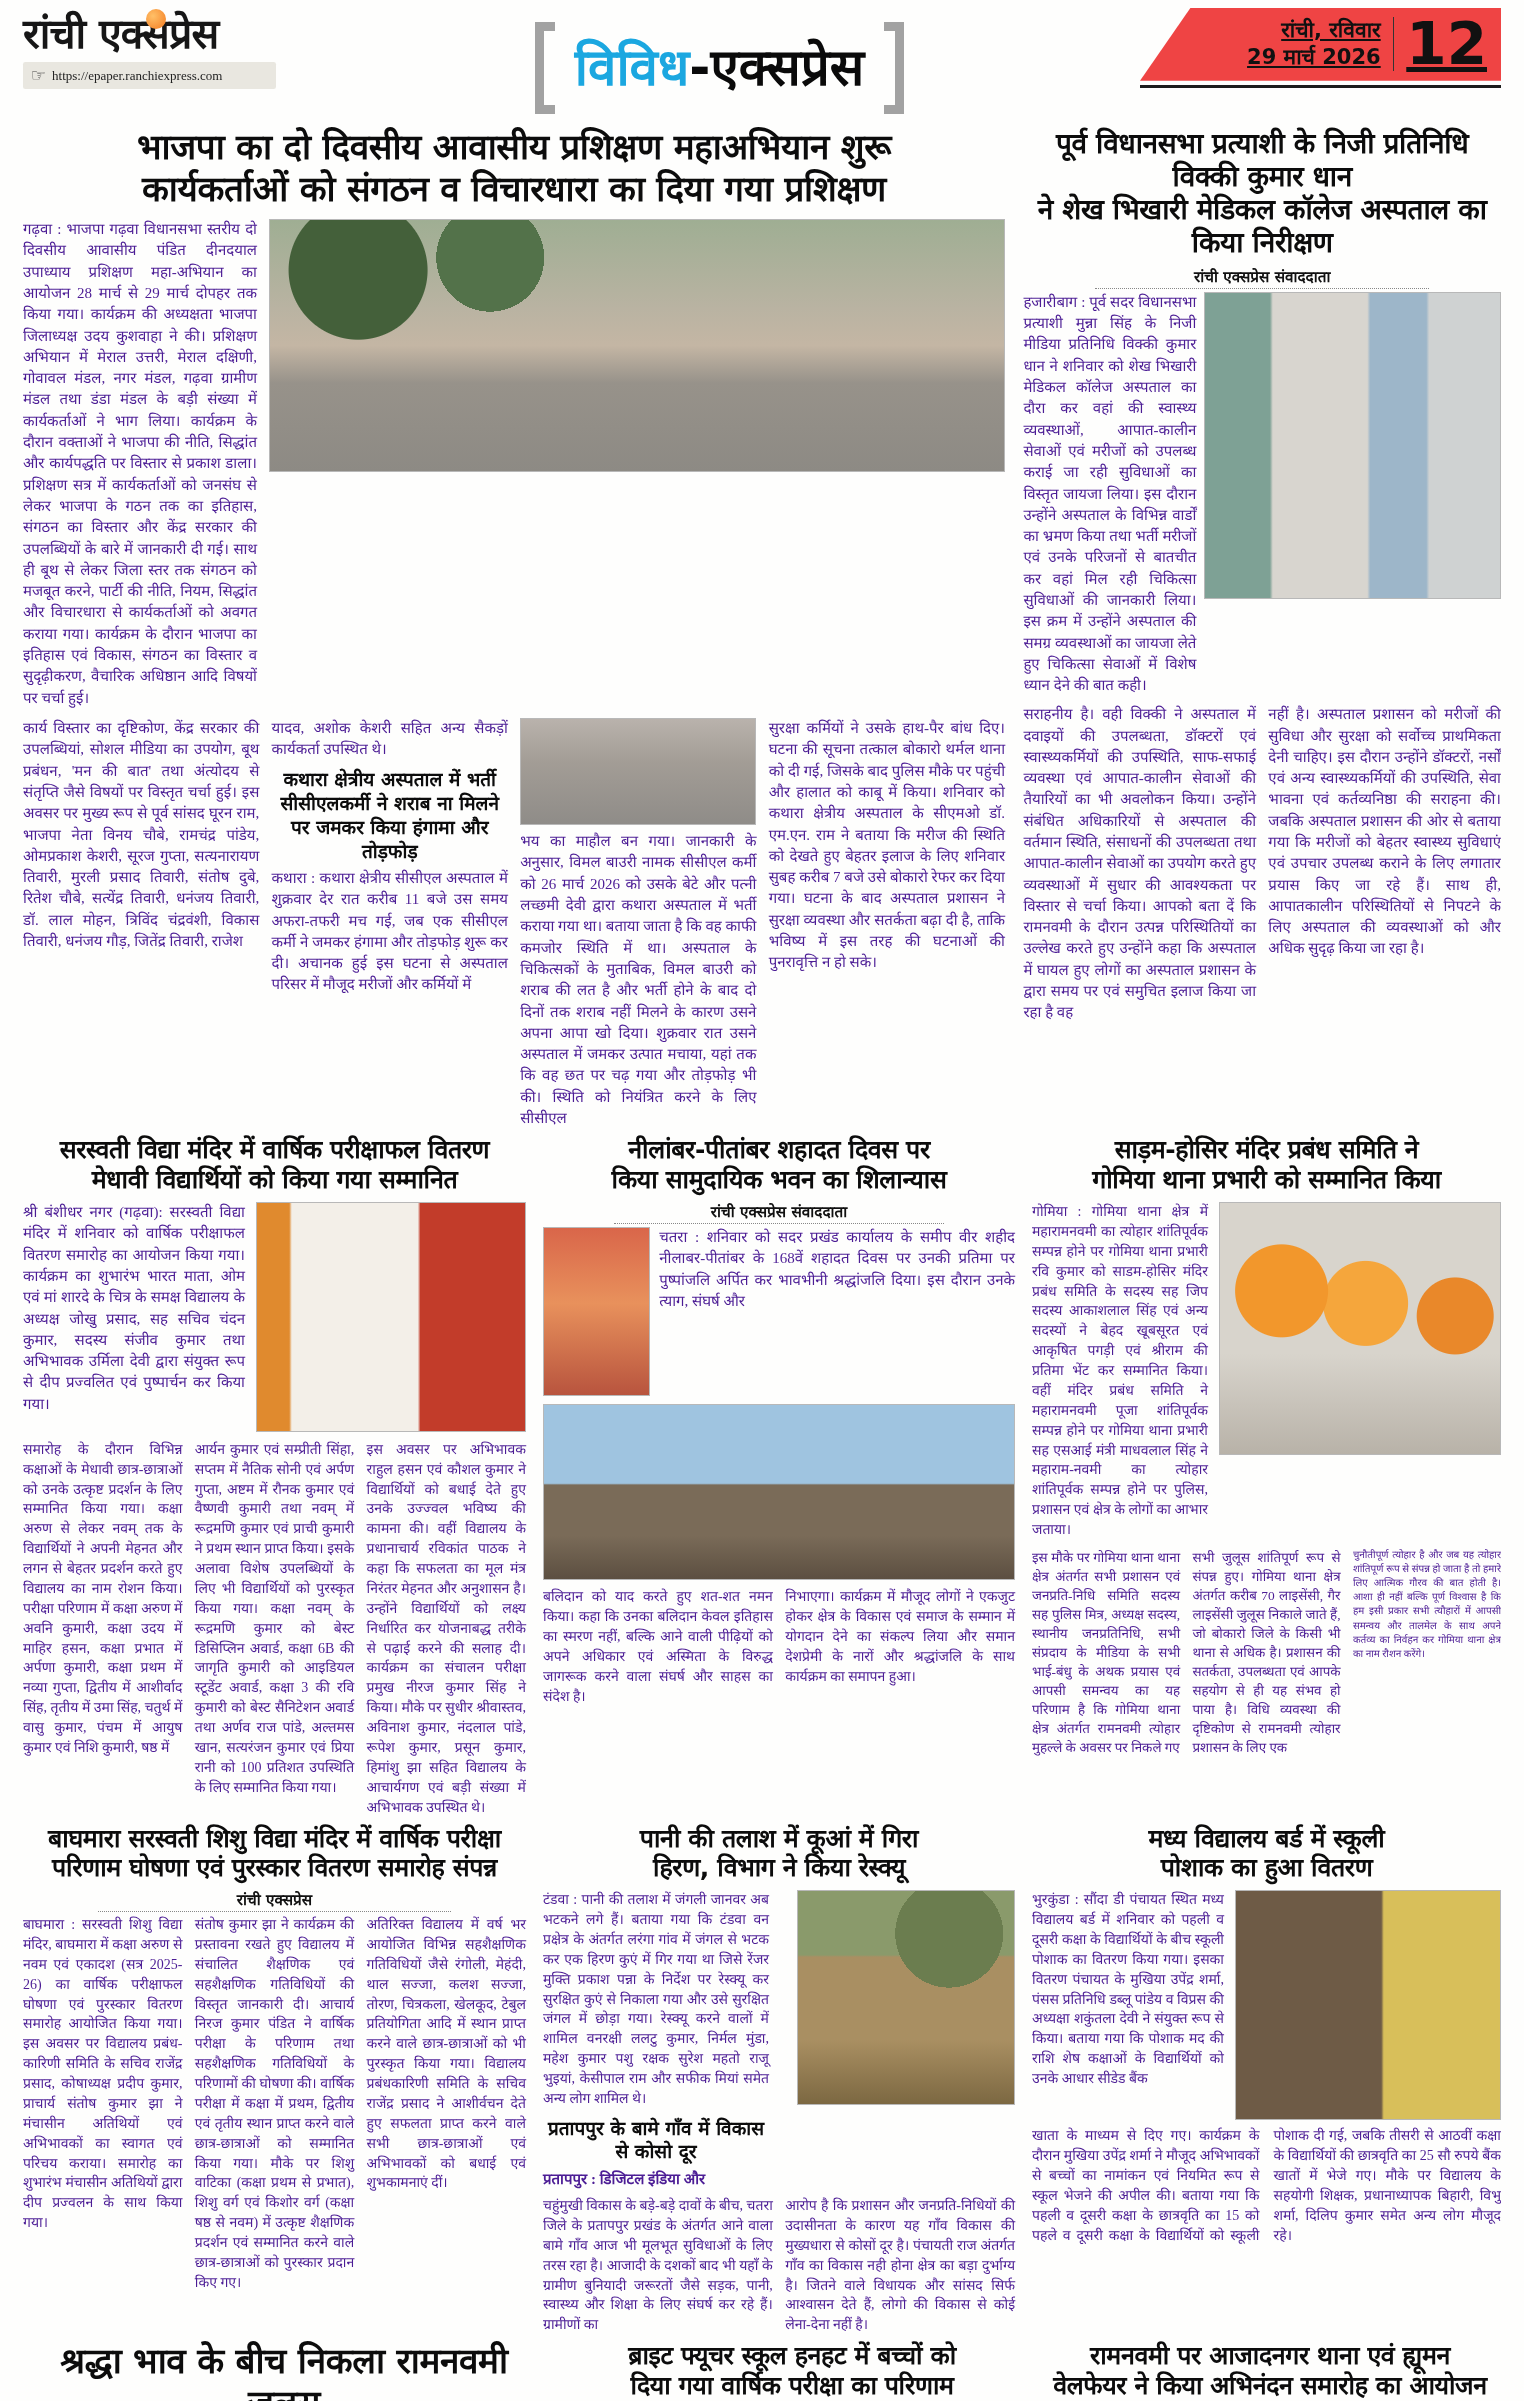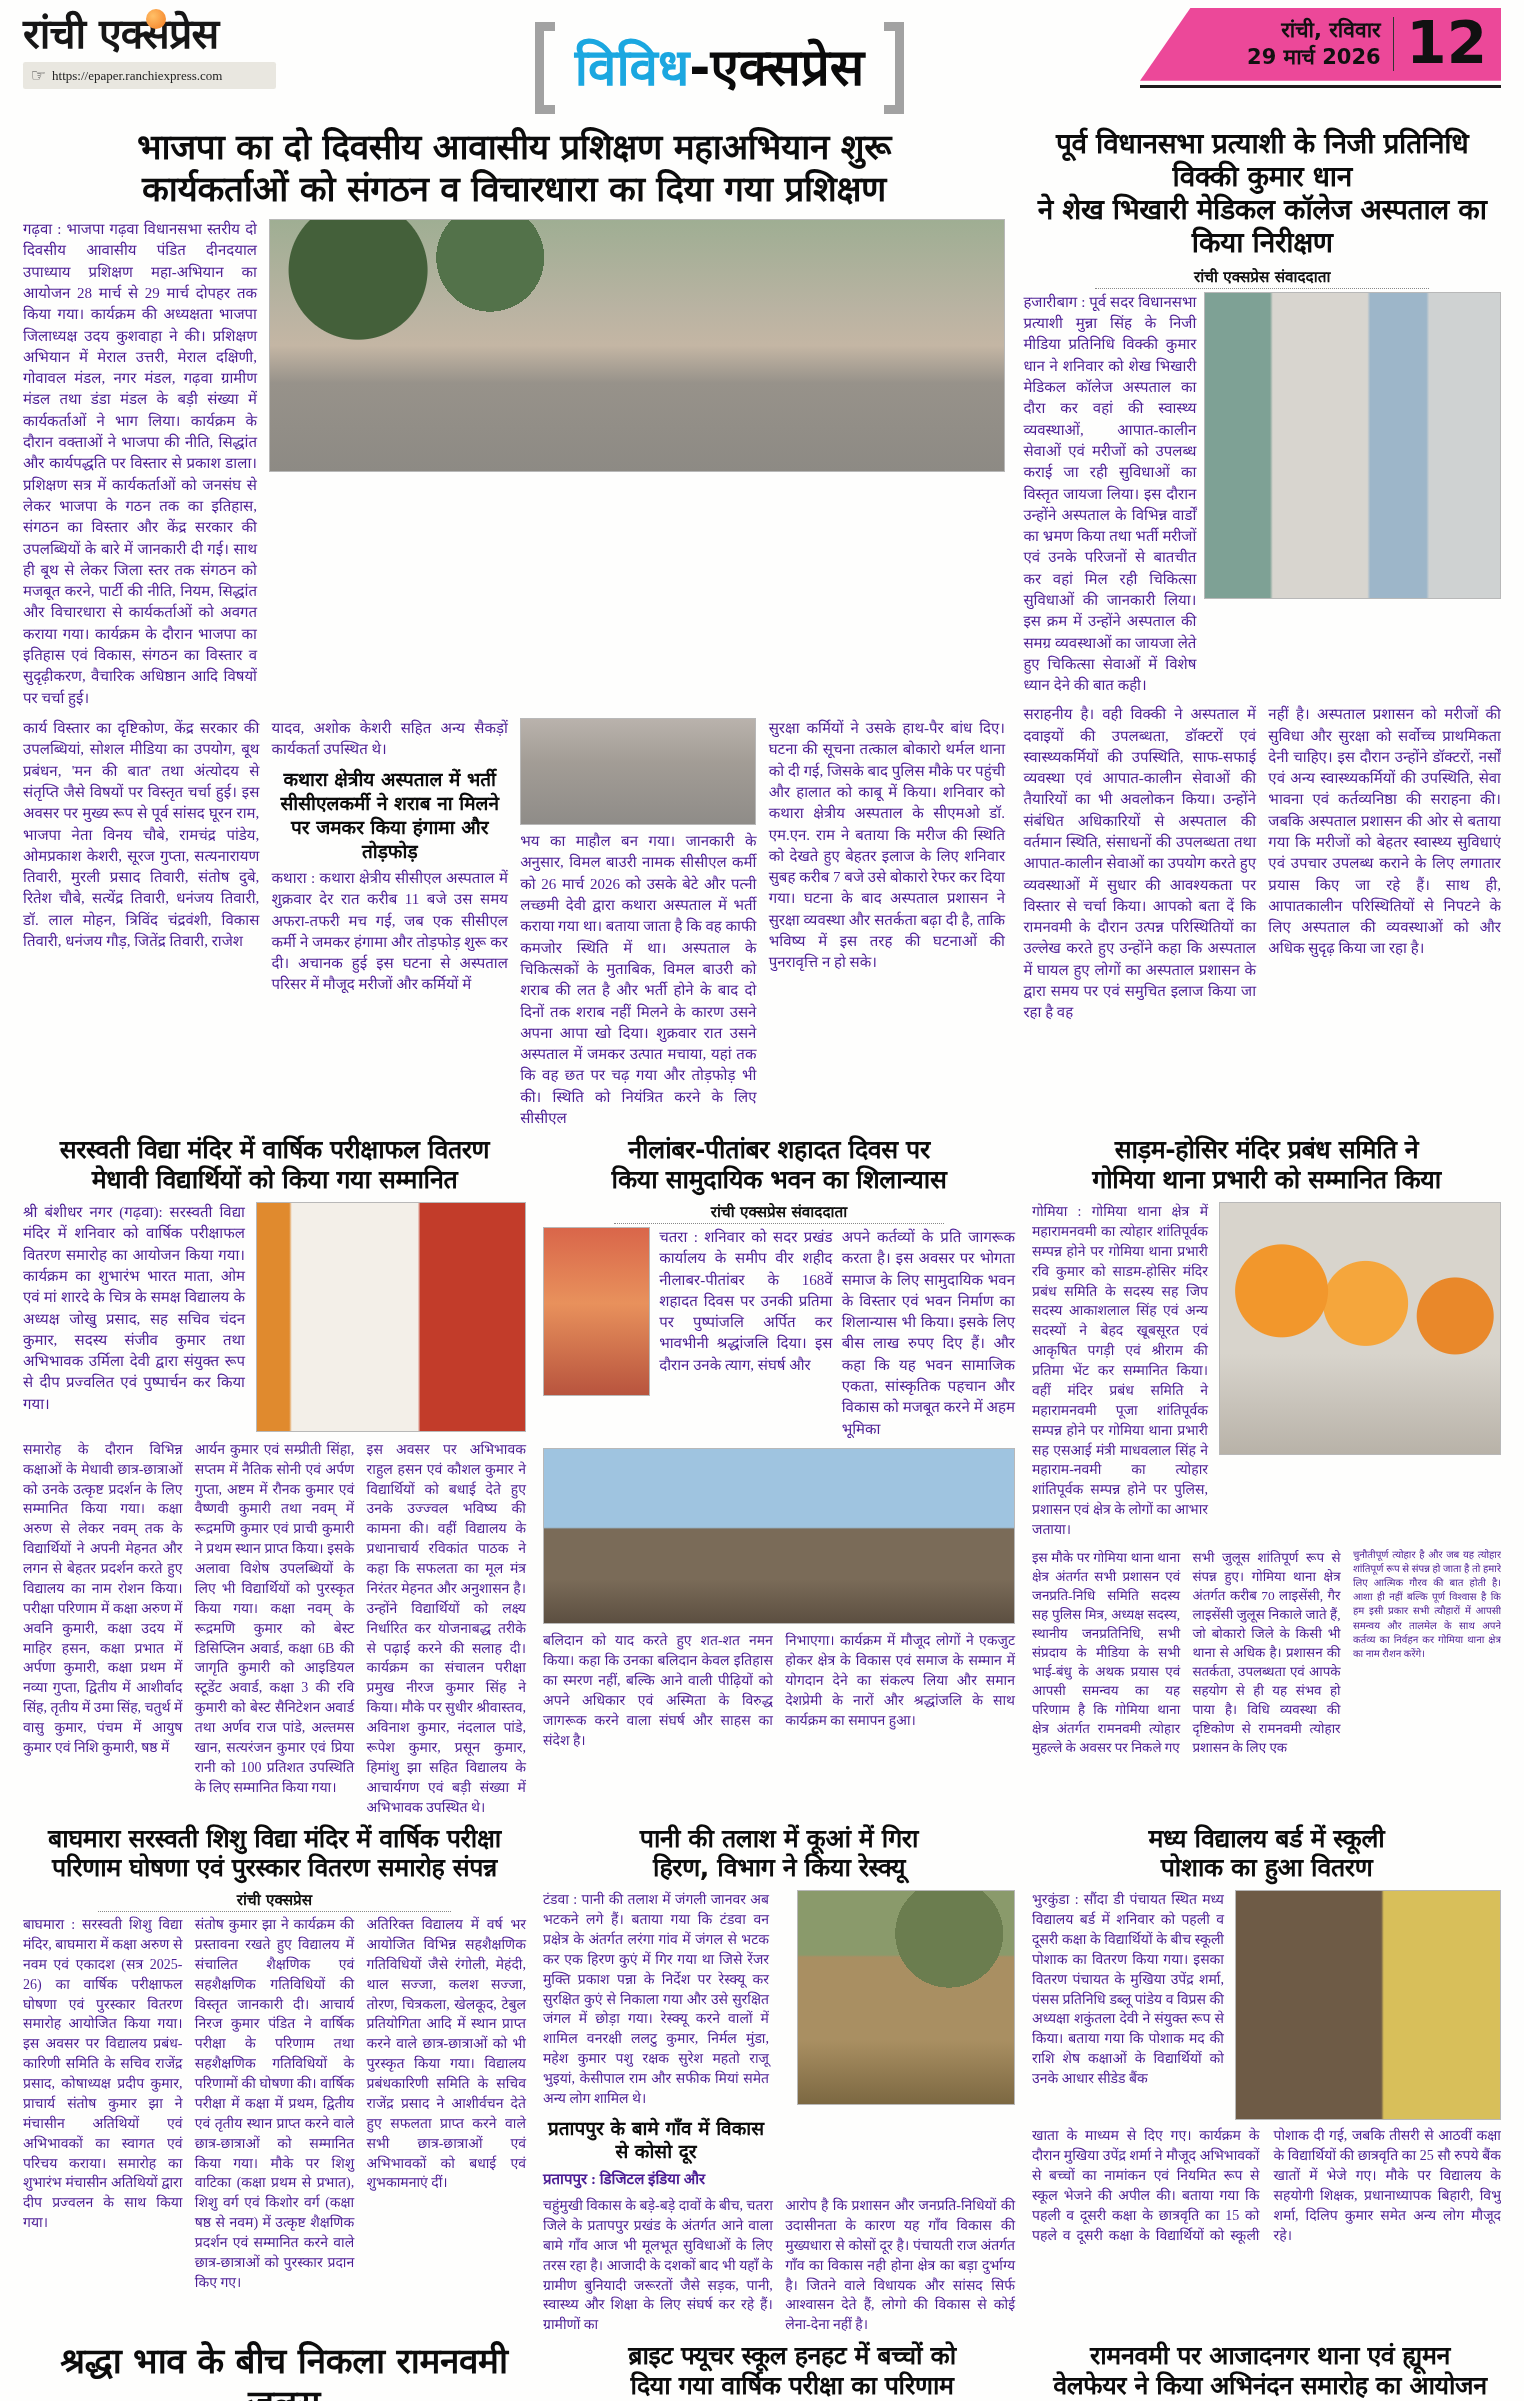--- a/index.html
+++ b/index.html
@@ -15,22 +15,22 @@
           font-size:13px;color:#222;width:253px;box-sizing:border-box;}
   .hand{font-size:17px;line-height:1;color:#444;}
   .center-zone{flex:1;display:flex;justify-content:center;align-items:center;gap:20px;padding-top:14px;}
   .brk{width:20px;height:92px;box-sizing:border-box;}
   .brk.l{border-left:9.2px solid #a2a2a2;border-top:9.2px solid #a2a2a2;border-bottom:9.2px solid #a2a2a2;}
   .brk.r{border-right:9.2px solid #a2a2a2;border-top:9.2px solid #a2a2a2;border-bottom:9.2px solid #a2a2a2;}
   .section-title{font-family:"DejaVu Sans",sans-serif;font-weight:bold;font-size:51px;line-height:1;}
   .section-title .blue{color:#1ba7e0;}
   .section-title .black{color:#0a0a0a;}
   .right-zone{width:361px;}
-  .datebox{background:#ec4899;clip-path:polygon(14% 0,100% 0,100% 100%,0 100%);
-           display:flex;align-items:flex-start;justify-content:flex-end;gap:12.3px;padding:9.2px 14px 9.2px 54px;}
+  .datebox{background:#ef4444;clip-path:polygon(14% 0,100% 0,100% 100%,0 100%);
+           display:flex;align-items:center;justify-content:flex-end;gap:12.3px;padding:9.2px 14px 9.2px 54px;text-decoration:underline;}
   .date-lines{text-align:right;font-weight:bold;font-size:21px;line-height:1.3;border-right:1.5px solid #333;padding-right:12.3px;
               font-family:"DejaVu Sans",sans-serif;}
   .page-num{font-size:58px;font-weight:bold;font-family:"DejaVu Sans",sans-serif;line-height:.9;}
   .date-rule{height:2.3px;background:#1c1c1c;margin-top:4.6px;}
   
   .sec{overflow:hidden;}
   .hl{font-family:"DejaVu Sans",sans-serif;font-weight:bold;text-align:center;color:#0c0c0c;line-height:1.18;letter-spacing:-0.4px;}
   .hl-xl{font-size:35px;}
   .hl-lg{font-size:28px;}
   .hl-md{font-size:25px;}
@@ -153,21 +153,20 @@
       </div>
     </div>
 
     <div style="width:472px;">
       <div class="hl hl-md">नीलांबर-पीतांबर शहादत दिवस पर</div>
       <div class="hl hl-md">किया सामुदायिक भवन का शिलान्यास</div>
       <div class="byline">रांची एक्सप्रेस संवाददाता</div>
       <div style="display:flex;gap:9.2px;">
         <div class="ph ph-d1" style="width:107px;height:169px;"></div>
         <div class="col bodytxt">चतरा : शनिवार को सदर प्रखंड कार्यालय के समीप वीर शहीद नीलाबर-पीतांबर के 168वें शहादत दिवस पर उनकी प्रतिमा पर पुष्पांजलि अर्पित कर भावभीनी श्रद्धांजलि दिया। इस दौरान उनके त्याग, संघर्ष और</div>
-        <div class="col bodytxt">अपने कर्तव्यों के प्रति जागरूक करता है। इस अवसर पर भोगता समाज के लिए सामुदायिक भवन के विस्तार एवं भवन निर्माण का शिलान्यास भी किया। इसके लिए बीस लाख रुपए दिए हैं। और कहा कि यह भवन सामाजिक एकता, सांस्कृतिक पहचान और विकास को मजबूत करने में अहम भूमिका</div>
       </div>
       <div class="ph ph-d2" style="height:176px;margin-top:7.7px;"></div>
       <div class="cols" style="margin-top:7.7px;">
         <div class="col bodytxt" style="font-size:14px;">बलिदान को याद करते हुए शत-शत नमन किया। कहा कि उनका बलिदान केवल इतिहास का स्मरण नहीं, बल्कि आने वाली पीढ़ियों को अपने अधिकार एवं अस्मिता के विरुद्ध जागरूक करने वाला संघर्ष और साहस का संदेश है।</div>
         <div class="col bodytxt" style="font-size:14px;">निभाएगा। कार्यक्रम में मौजूद लोगों ने एकजुट होकर क्षेत्र के विकास एवं समाज के सम्मान में योगदान देने का संकल्प लिया और समान देशप्रेमी के नारों और श्रद्धांजलि के साथ कार्यक्रम का समापन हुआ।</div>
       </div>
     </div>
 
     <div style="flex:1;">
       <div class="hl hl-md">साड़म-होसिर मंदिर प्रबंध समिति ने</div>

